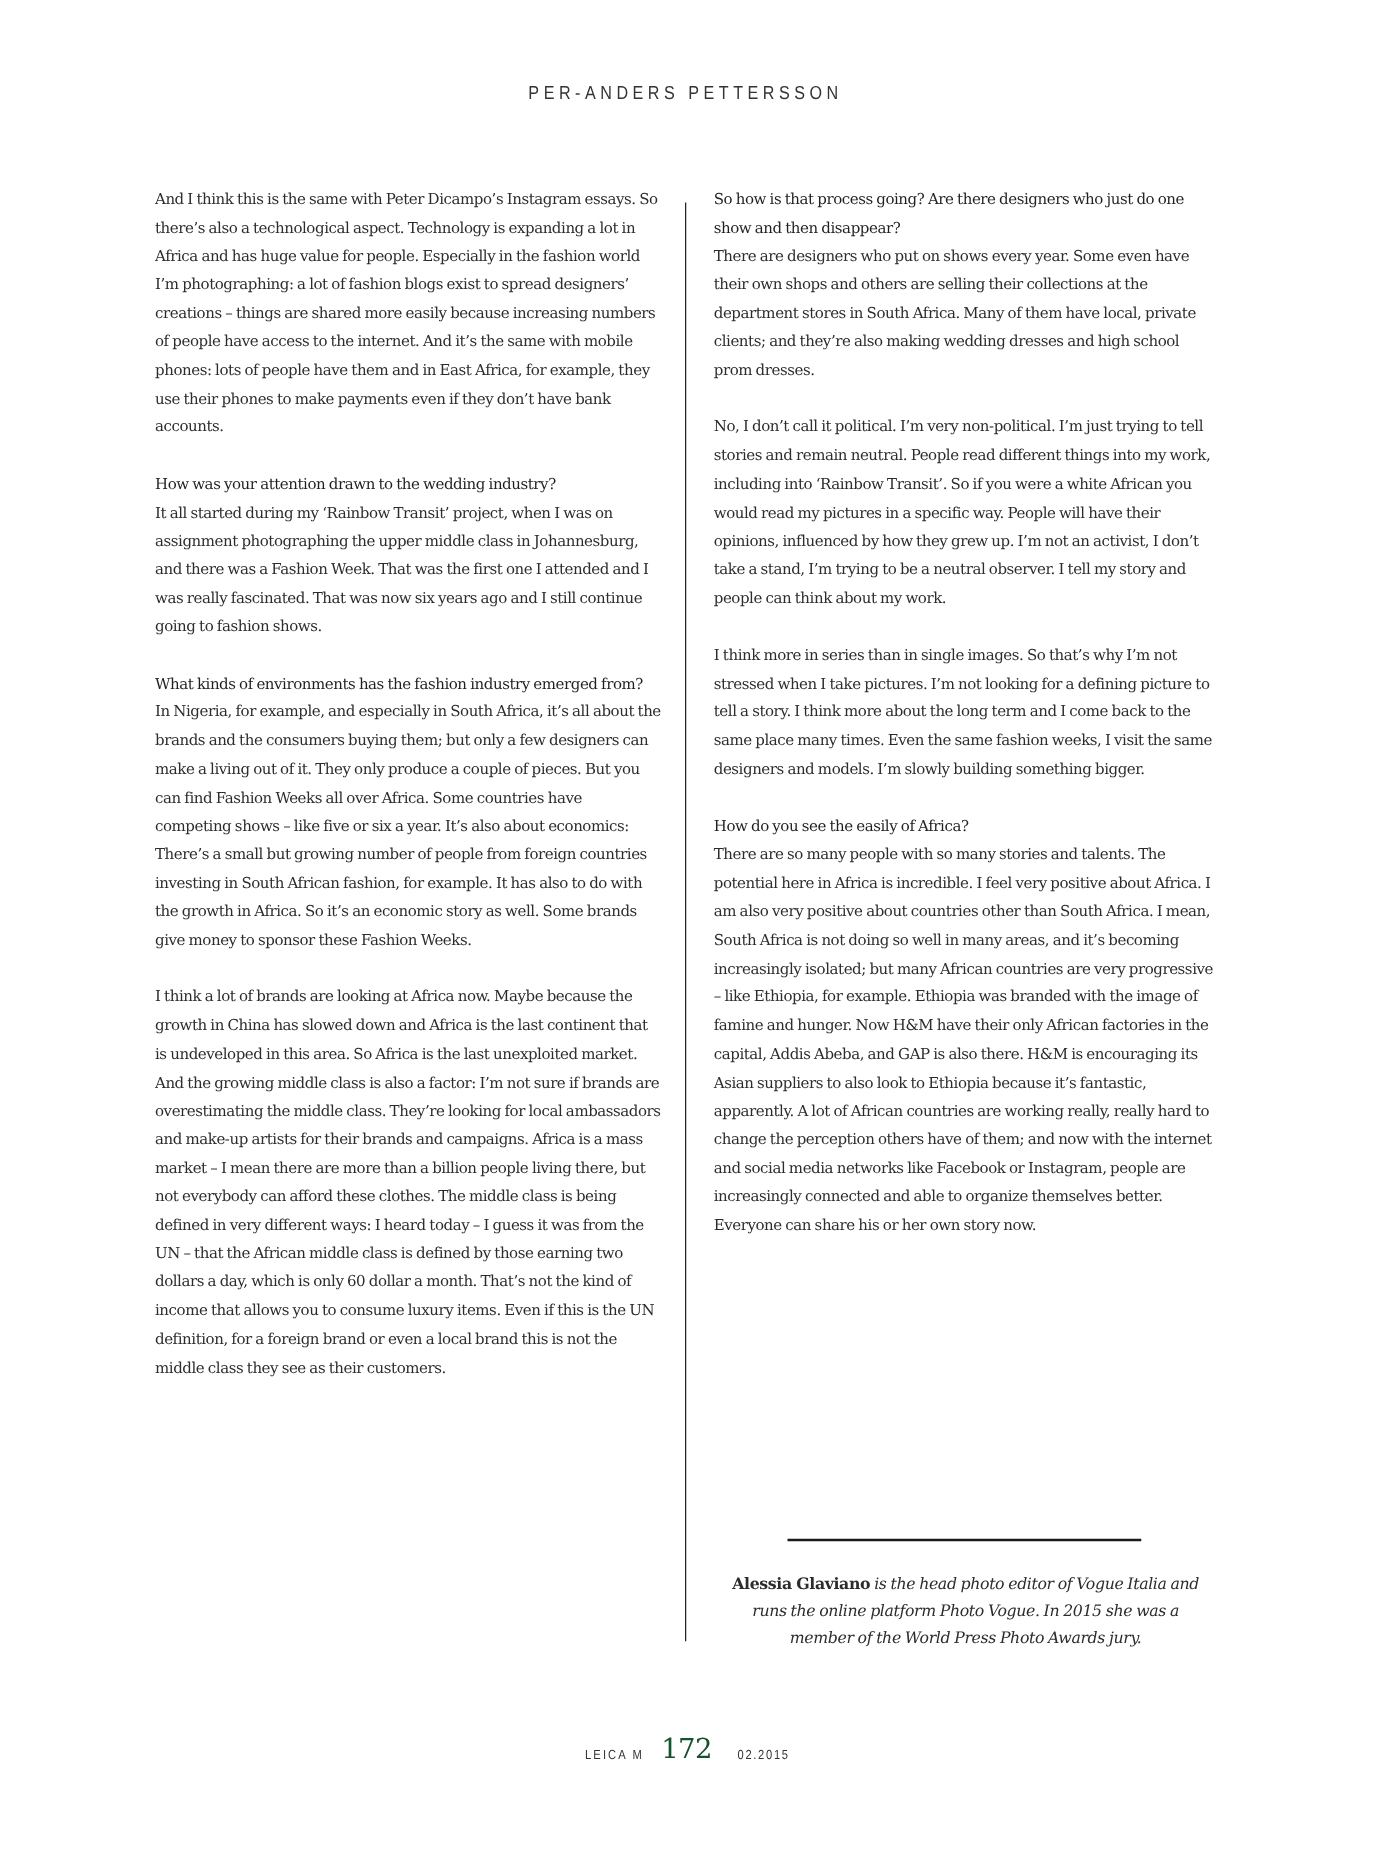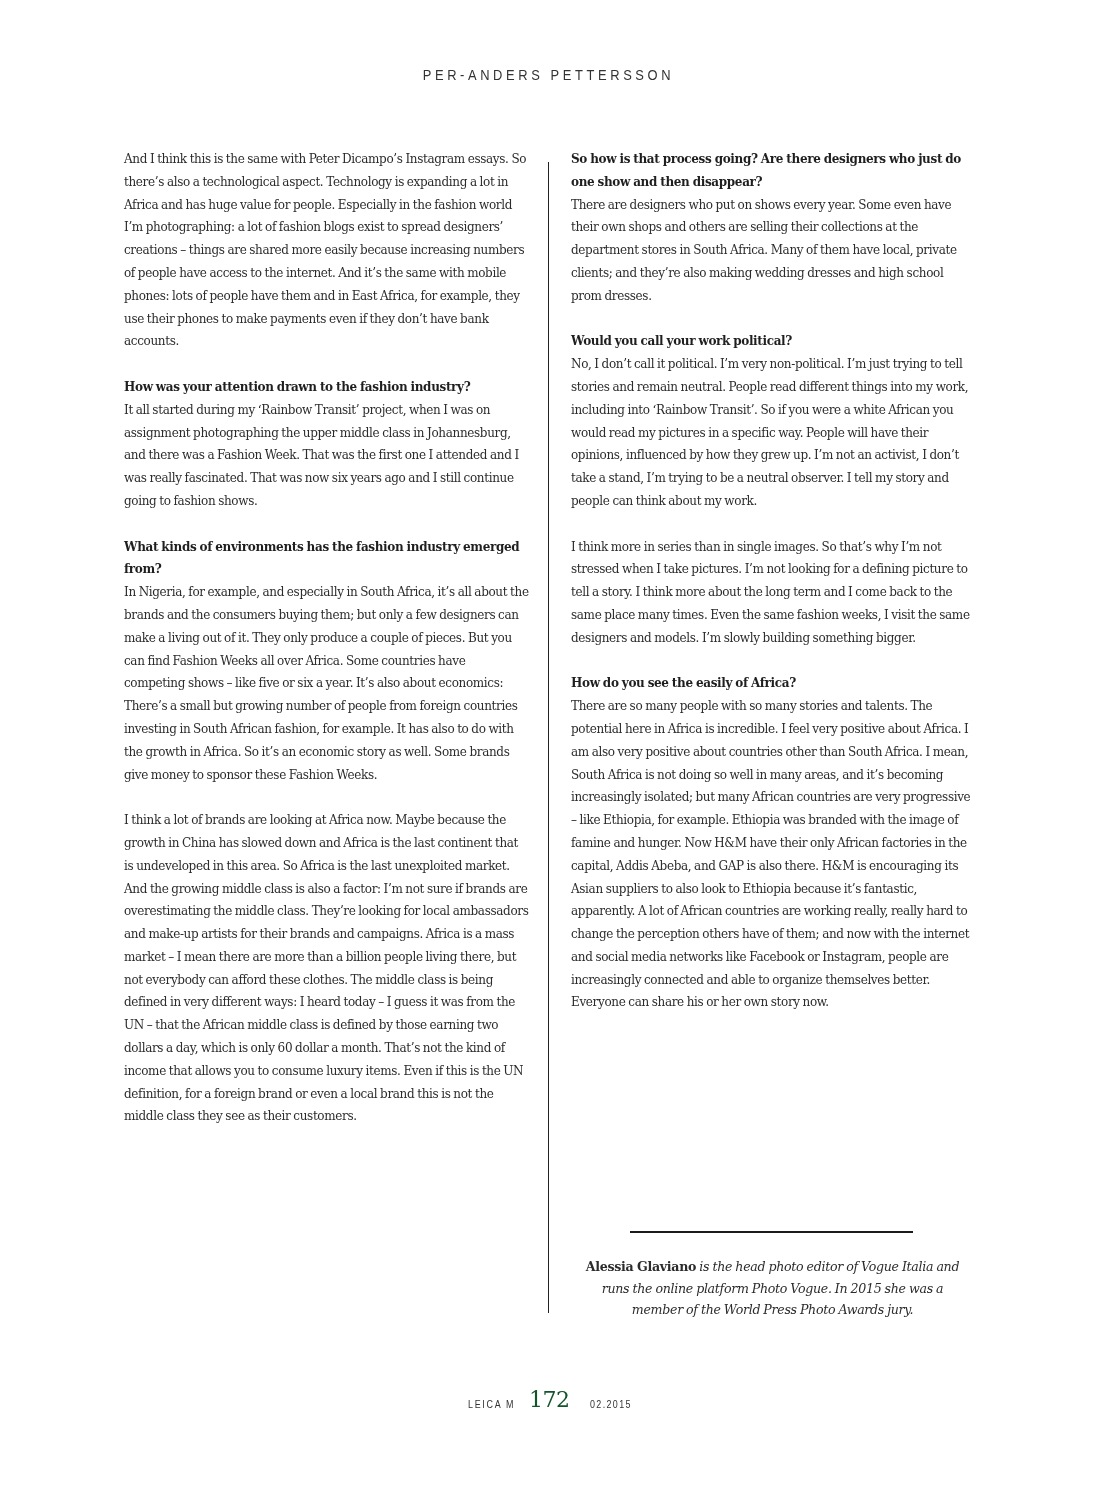--- a/index.html
+++ b/index.html
@@ -10,21 +10,21 @@
     color: #333; transform: scaleX(0.86); transform-origin: 548px 0;
   }
   .col {
     position: absolute; top: 148px; width: 405px;
     font-family: "DejaVu Serif", serif; font-size: 12px; line-height: 22.8px;
     color: #2c2c2c; letter-spacing: -0.35px; word-spacing: -0.6px;
   }
   .col-left { left: 124px; }
   .col-right { left: 571px; }
   .qa { margin: 0 0 22.8px 0; }
-  .q { font-weight: bold; color: #1f1f1f; display: block; }
+  .q { font-weight: normal; color: #1f1f1f; display: block; }
   .a { display: block; }
   .divider {
     position: absolute; left: 548px; top: 162px; width: 1px; height: 1151px; background: #222;
   }
   .bio-rule {
     position: absolute; left: 630px; top: 1231px; width: 283px; height: 2px; background: #1b1b1b;
   }
   .bio {
     position: absolute; left: 575px; top: 1256px; width: 395px; text-align: center;
     font-family: "DejaVu Serif", serif; font-size: 12.6px; line-height: 21.5px;
@@ -53,41 +53,40 @@
 </head>
 <body>
 
 <div class="running-head">PER-ANDERS PETTERSSON</div>
 
 <div class="col col-left">
   <p class="qa">
     <span class="a"> And I think this is the same with Peter Dicampo’s Insta­gram essays. So there’s also a technological aspect. Technology is expanding a lot in Africa and has huge value for people. Especially in the fashion world I’m photo­graphing: a lot of fashion blogs exist to spread designers’ creations – things are shared more easily because increas­ing numbers of people have access to the internet. And it’s the same with mobile phones: lots of people have them and in East Africa, for example, they use their phones to make payments even if they don’t have bank accounts.</span>
   </p>
   <p class="qa">
-    <span class="q">How was your attention drawn to the fashion industry?</span>
+    <span class="q">How was your attention drawn to the wedding industry?</span>
     <span class="a">It all started during my ‘Rainbow Transit’ project, when I was on assignment photographing the upper middle class in Johannesburg, and there was a Fashion Week. That was the first one I attended and I was really fascinated. That was now six years ago and I still continue going to fashion shows.</span>
   </p>
   <p class="qa">
     <span class="q">What kinds of environments has the fashion industry emerged from?</span>
     <span class="a">In Nigeria, for example, and especially in South Africa, it’s all about the brands and the consumers buying them; but only a few designers can make a living out of it. They only produce a couple of pieces. But you can find Fashion Weeks all over Africa. Some countries have competing shows – like five or six a year. It’s also about economics: There’s a small but growing number of people from for­eign countries investing in South African fashion, for example. It has also to do with the growth in Africa. So it’s an economic story as well. Some brands give money to sponsor these Fashion Weeks.</span>
   </p>
   <p class="qa">
     <span class="a">I think a lot of brands are looking at Africa now. Maybe because the growth in China has slowed down and Africa is the last continent that is undeveloped in this area. So Africa is the last unexploited market. And the growing middle class is also a factor: I’m not sure if brands are overestimating the middle class. They’re looking for local ambassadors and make-up artists for their brands and campaigns. Africa is a mass market – I mean there are more than a billion people living there, but not everybody can afford these clothes. The middle class is being defined in very different ways: I heard today – I guess it was from the UN – that the African middle class is defined by those earning two dollars a day, which is only 60 dollar a month. That’s not the kind of income that allows you to consume luxury items. Even if this is the UN definition, for a foreign brand or even a local brand this is not the middle class they see as their customers.</span>
   </p>
 </div>
 
 <div class="divider"></div>
 
 <div class="col col-right">
   <p class="qa">
     <span class="q">So how is that process going? Are there designers who just do one show and then disappear?</span>
     <span class="a">There are designers who put on shows every year. Some even have their own shops and others are selling their col­lections at the department stores in South Africa. Many of them have local, private clients; and they’re also making wedding dresses and high school prom dresses.</span>
   </p>
   <p class="qa">
-    <span class="q">Would you call your work political?</span>
     <span class="a">No, I don’t call it political. I’m very non-political. I’m just trying to tell stories and remain neutral. People read different things into my work, including into ‘Rainbow Transit’. So if you were a white African you would read my pictures in a specific way. People will have their opinions, influenced by how they grew up. I’m not an activist, I don’t take a stand, I’m trying to be a neutral observer. I tell my story and people can think about my work.</span>
   </p>
   <p class="qa">
     <span class="a">I think more in series than in single images. So that’s why I’m not stressed when I take pictures. I’m not looking for a defining picture to tell a story. I think more about the long term and I come back to the same place many times. Even the same fashion weeks, I visit the same designers and models. I’m slowly building something bigger.</span>
   </p>
   <p class="qa">
     <span class="q">How do you see the easily of Africa?</span>
     <span class="a">There are so many people with so many stories and tal­ents. The potential here in Africa is incredible. I feel very positive about Africa. I am also very positive about countries other than South Africa. I mean, South Africa is not doing so well in many areas, and it’s becoming increasingly isolated; but many African countries are very progressive – like Ethiopia, for example. Ethiopia was branded with the image of famine and hunger. Now H&amp;M have their only African factories in the capital, Addis Abeba, and GAP is also there. H&amp;M is encouraging its Asian suppliers to also look to Ethiopia because it’s fantastic, apparently. A lot of African countries are work­ing really, really hard to change the perception others have of them; and now with the internet and social media networks like Facebook or Instagram, people are increas­ingly connected and able to organize themselves better. Everyone can share his or her own story now.</span>
   </p>
 </div>

